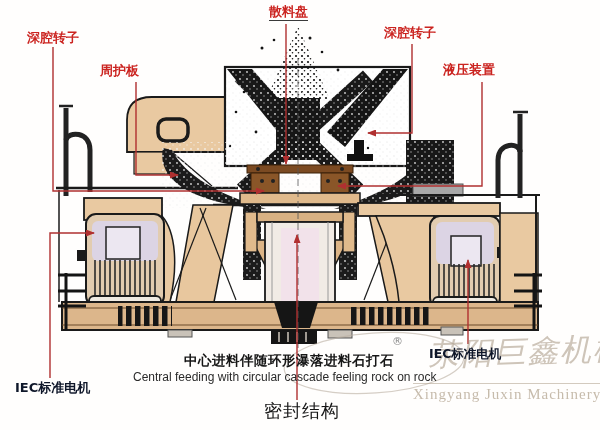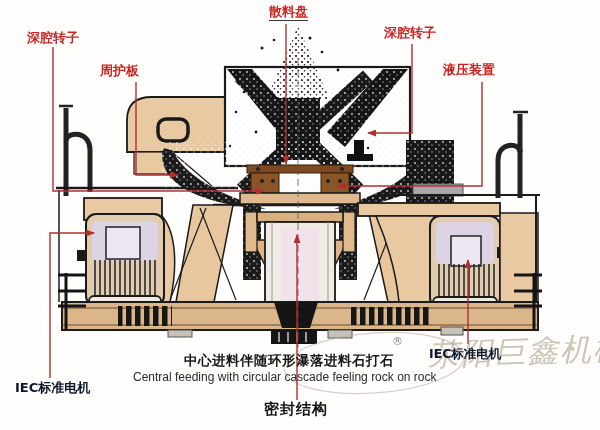--- a/index.html
+++ b/index.html
@@ -7,21 +7,21 @@
     position:relative;width:600px;height:430px;background:#fffefd;
     overflow:hidden;font-family:"DejaVu Sans",sans-serif;
   }
   #stage svg{position:absolute;left:0;top:0;}
   .lbl{position:absolute;white-space:nowrap;line-height:1.1;}
   .red-label{color:#cb2420;font-weight:bold;font-size:13px;}
   .black-label{color:#0f172a;font-weight:bold;font-size:13px;}
   .underlined{border-bottom:1px solid #3a3a3a;padding-bottom:1px;text-align:right;}
   .caption-cn{color:#161616;font-weight:bold;font-size:13.5px;letter-spacing:.5px;}
   .caption-en{color:#2a2a2a;font-size:12px;font-family:"Liberation Sans",sans-serif;}
-  .seal-label{color:#141414;font-weight:bold;font-size:15px;letter-spacing:1px;text-align:center;}
+  .seal-label{color:#141414;font-weight:normal;font-size:18px;letter-spacing:1px;text-align:center;}
   .reg-mark{color:#8a8a8a;font-size:11px;}
   .wm-cn{color:rgba(158,140,118,.5);font-size:31px;font-style:italic;letter-spacing:2px;transform:rotate(-2deg);}
   .wm-en{color:rgba(168,150,128,.65);font-size:15px;font-family:"Liberation Serif",serif;
          border-top:1px solid rgba(168,150,128,.5);padding-top:2px;letter-spacing:1px;}
 </style>
 </head>
 <body>
 
 <div id="stage">
 
@@ -222,20 +222,21 @@
     <path d="M136,82 V175 H178" marker-end="url(#arr)"></path>
     <path d="M412,44 V133 H368" marker-end="url(#arr)"></path>
     <path d="M482,82 V186 H338" marker-end="url(#arr)"></path>
     <path d="M50,378 V233 H94" marker-end="url(#arr)"></path>
     <path d="M468,344 V260" marker-end="url(#arr)"></path>
     <path d="M297,400 V235" marker-end="url(#arr)"></path>
   </g>
 </svg>
 
 <div class="lbl wm-cn" style="left:428px;top:334px;">荥阳巨鑫机械</div>
+<div class="lbl wm-en" style="left:413px;top:383px;">Xingyang Juxin Machinery</div>
 
 <div class="lbl red-label" style="left:27px;top:31px;">深腔转子</div>
 <div class="lbl red-label" style="left:100px;top:65px;font-family:Liberation Mono, monospace;">周护板</div>
 <div class="lbl red-label underlined" style="left:269px;top:5px;">散料盘</div>
 <div class="lbl red-label" style="left:384px;top:26px;">深腔转子</div>
 <div class="lbl red-label" style="left:443px;top:63px;">液压装置</div>
 <div class="lbl black-label" style="left:15px;top:381px;">IEC标准电机</div>
 <div class="lbl black-label" style="left:429px;top:347px;font-size:12.5px;">IEC标准电机</div>
 <div class="lbl seal-label" style="left:264px;top:401px;">密封结构</div>
 

